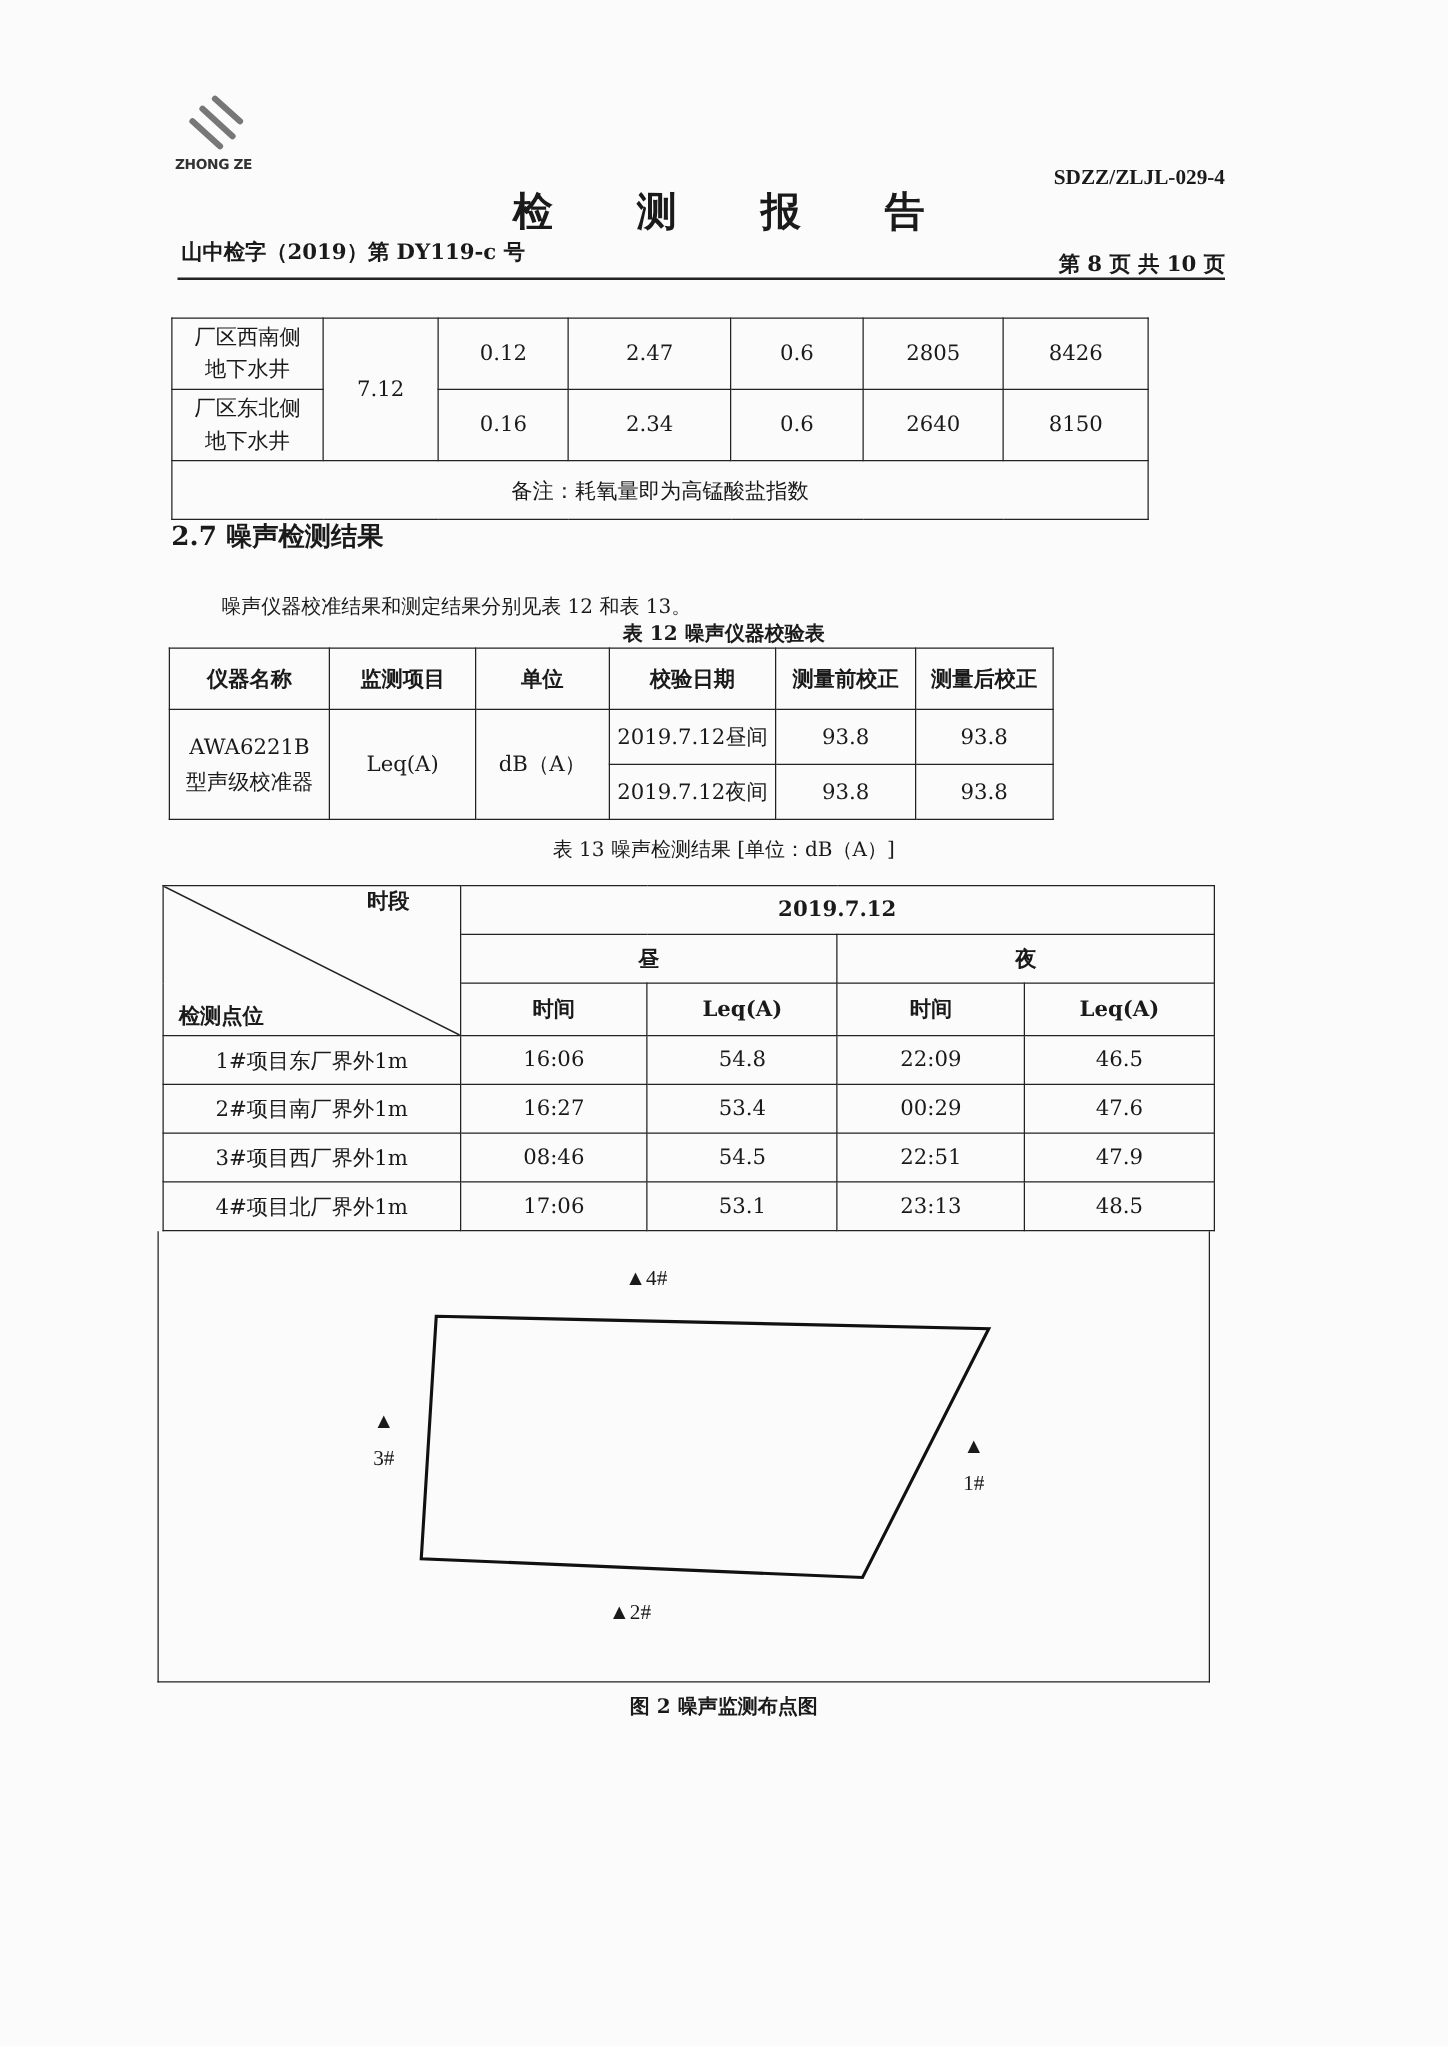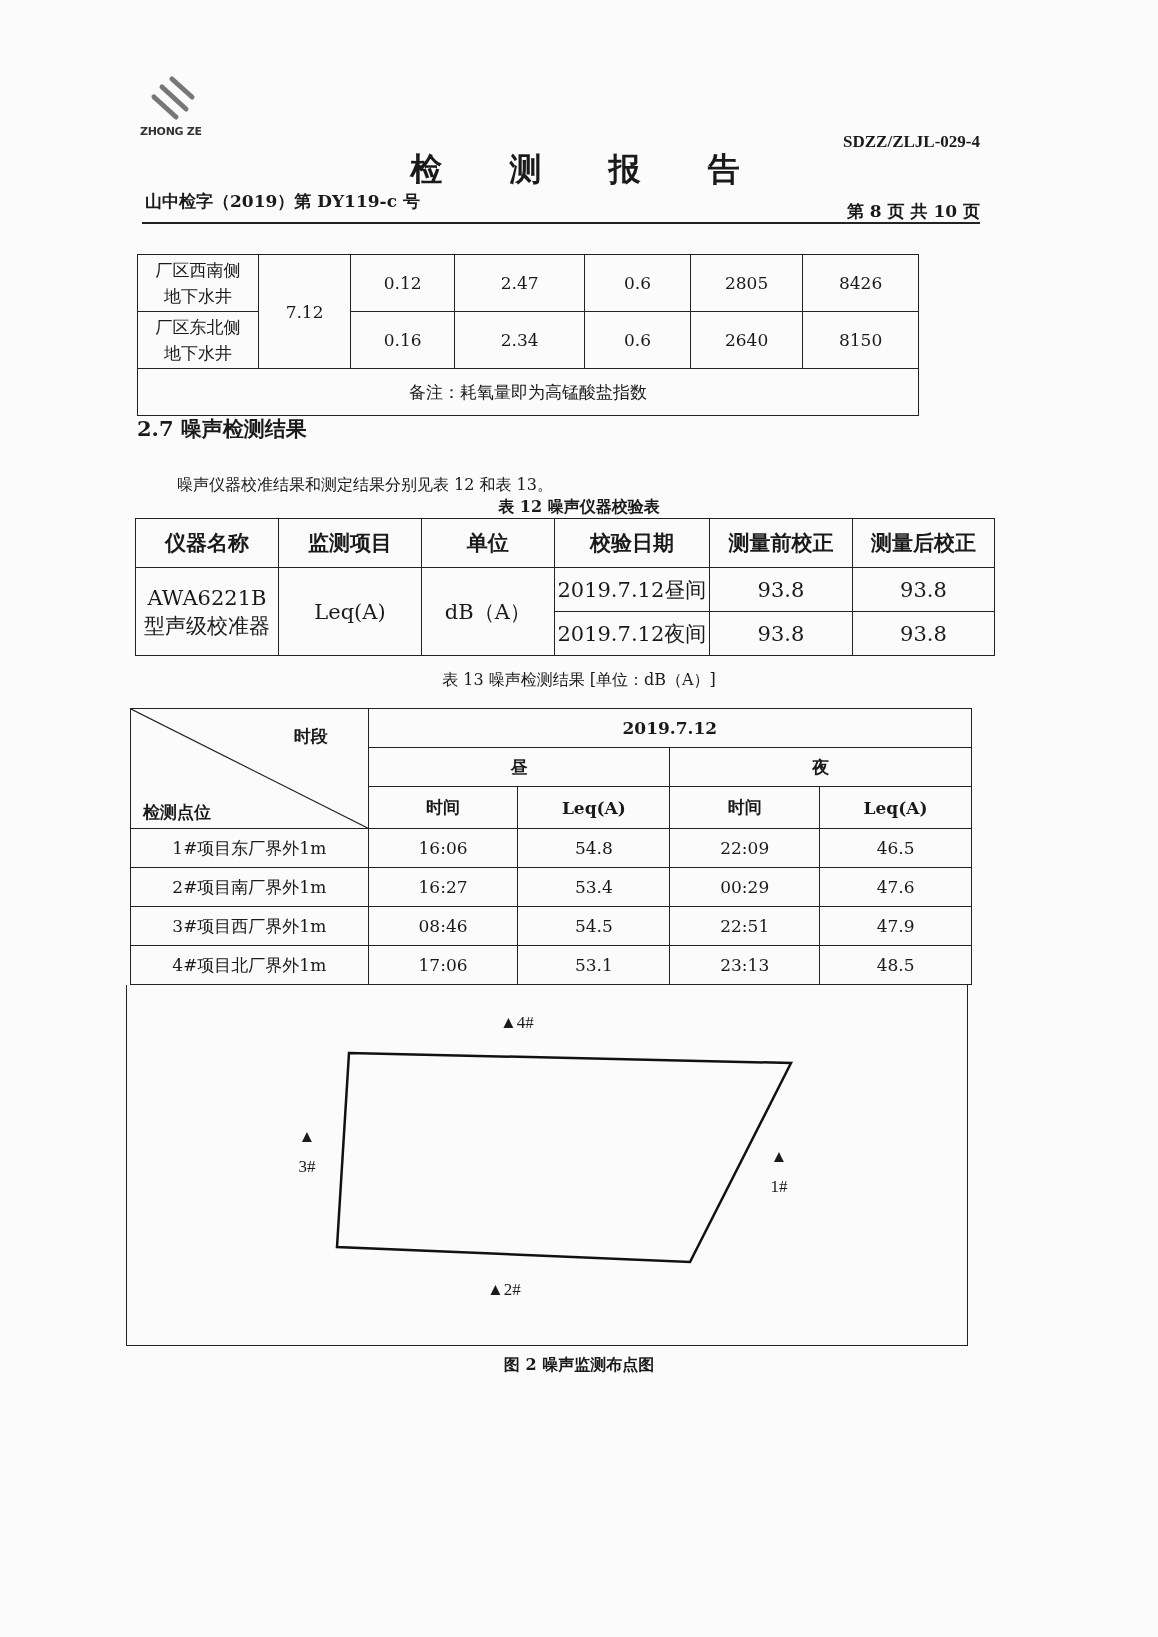--- a/index.html
+++ b/index.html
@@ -21,31 +21,31 @@
 
   table { border-collapse: collapse; position: absolute; }
   td, th { border: 1.3px solid #222; text-align: center; vertical-align: middle; font-weight: normal; }
   .t0 { left: 137px; top: 254px; width: 782px; font-size: 17px; }
   .t0 td { height: 56px; padding: 0; }
   .t0 .note { height: 46px; }
 
   .sec { left: 137px; top: 415px; font-size: 21px; font-weight: bold; }
   .para { left: 177px; top: 463px; font-size: 16px; margin-top: 12px; }
   .cap12 { left: 0; right: 0; top: 497px; text-align: center; font-size: 16px; font-weight: bold; }
-  .t12 { left: 135px; top: 518px; width: 860px; font-size: 21px; }
+  .t12 { left: 135px; top: 518px; width: 708px; font-size: 17px; }
   .t12 th { height: 46px; font-weight: bold; }
   .t12 td { height: 41px; }
 
   .cap13 { left: 0; right: 0; top: 670px; text-align: center; font-size: 16px; font-weight: normal; }
   .t13 { left: 130px; top: 708px; width: 842px; font-size: 17px; }
   .t13 td { height: 36px; }
   .t13 .hb { font-weight: bold; }
   .diag { position: relative; padding: 0; }
   .diag svg { position: absolute; left: 0; top: 0; width: 100%; height: 100%; }
-  .diag .tl { position: absolute; right: 40px; top: 16px; font-weight: bold; }
+  .diag .tl { position: absolute; right: 40px; top: 0; font-weight: bold; }
   .diag .bl { position: absolute; left: 12px; bottom: 4px; font-weight: bold; }
 
   .mapbox { left: 126px; top: 985px; width: 840px; height: 360px; border: 1.3px solid #222; border-top: none; }
   .mapbox svg { position: absolute; left: 0; top: 0; }
   .company { left: 340px; top: 1113px; width: 390px; text-align: center; font-size: 17px; line-height: 28px; }
   .marker { font-family: "Liberation Serif", serif; font-size: 17px; }
   .fig-cap { left: 0; right: 0; top: 1355px; text-align: center; font-size: 16px; font-weight: bold; }
 </style>
 </head>
 <body>

